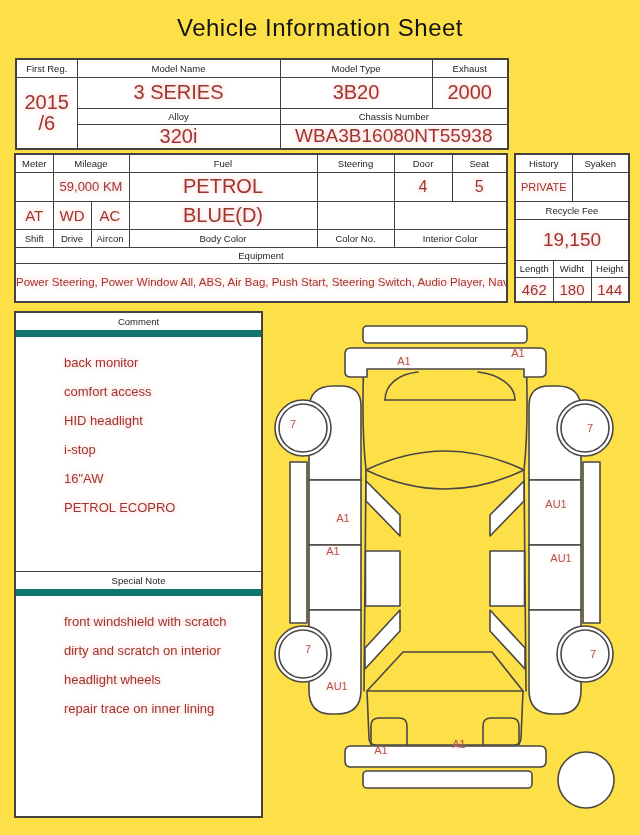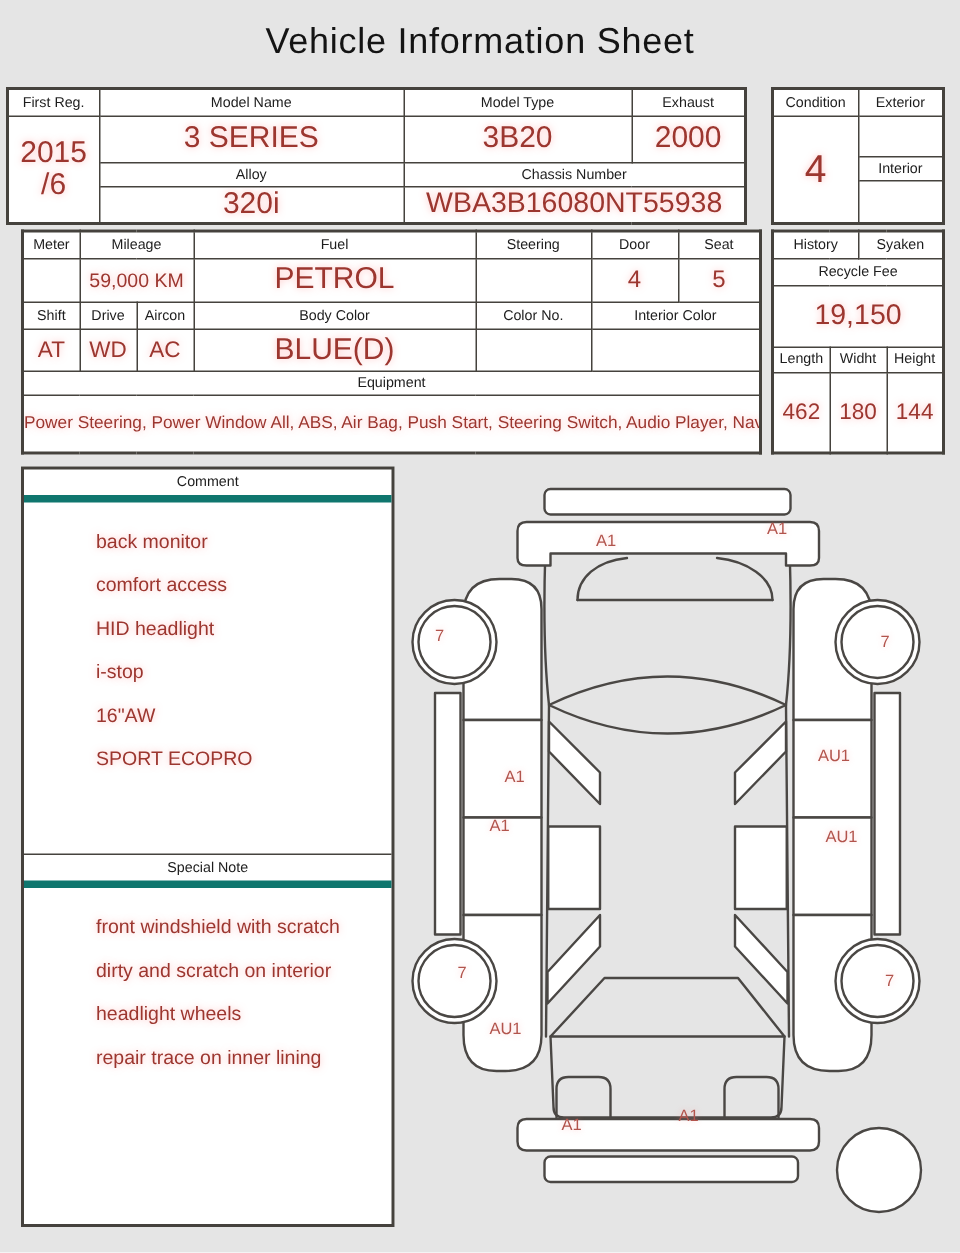--- a/index.html
+++ b/index.html
@@ -1,16 +1,16 @@
 <!DOCTYPE html>
 <html><head>
 <meta charset="utf-8">
 <style>
   html,body{margin:0;padding:0;background:#fff;}
-  .page{position:relative;width:640px;height:835px;background:#e5e5e5;
+  .page{position:relative;width:640px;height:835px;background:#fde047;
         font-family:"Liberation Sans",sans-serif;overflow:hidden;}
   .title{position:absolute;left:0;top:14px;width:100%;text-align:center;
          font-size:24px;letter-spacing:.5px;color:#141414;}
   
   .tbl{position:absolute;border-collapse:collapse;table-layout:fixed;
        border:2px solid #45423d;background:#fff;}
   .tbl th,.tbl td{border:1px solid #45423d;padding:0;text-align:center;
        vertical-align:middle;overflow:hidden;white-space:nowrap;}
   .tbl th{font-weight:normal;font-size:9.5px;color:#1d1d1d;}
   .v{color:#9c362f;text-shadow:0 0 5px rgba(255,130,130,.5);margin-top:12px;}
@@ -20,39 +20,39 @@
   .s16{font-size:16px;}
   .s15{font-size:15px;}
   .s13{font-size:13px;}
   .s11{font-size:11px;}
   .firstreg div{line-height:21px;}
   .equip{font-size:11.5px;line-height:13.5px;text-align:left;padding:2px 4px;
          white-space:normal;vertical-align:top;}
   
   .cbox{position:absolute;border:2px solid #45423d;background:#fff;box-sizing:border-box;}
   .cbox-h{height:17px;line-height:17px;text-align:center;font-size:9.5px;color:#1d1d1d;
-          border-bottom:5px solid #0f766e;}
+          border-bottom:7px solid #0f766e;}
   .cbox-h2{border-top:1px solid #45423d;}
   .cbox-body{padding:5px 8px;box-sizing:border-box;}
   .cline{font-size:13px;line-height:17px;white-space:nowrap;padding-left:40px;}
   
   .diagram-svg{position:absolute;left:265px;top:305px;}
   .dlabel{position:absolute;transform:translate(-50%,-50%);font-size:11px;
           color:#b2544c;text-shadow:0 0 4px rgba(255,150,150,.45);z-index:5;}
   .footer{position:absolute;left:0;top:818px;width:100%;text-align:center;
           font-size:10.5px;color:#c13a31;text-shadow:0 0 4px rgba(255,150,150,.4);}
 </style>
 </head>
 <body>
 
 <div class="page">
 
   <div class="title">Vehicle Information Sheet</div>
 
-  <table class="tbl" style="left:4px;top:58px;width:492px;height:92px;">
+  <table class="tbl" style="left:15px;top:58px;width:492px;height:92px;">
     <colgroup>
         <col style="width:61px">
         <col style="width:203px">
         <col style="width:152px">
         <col style="width:76px">
       </colgroup>
     <tbody>
         <tr style="height:18px">
       <th>First Reg.</th>
       <th>Model Name</th>
@@ -72,42 +72,20 @@
       <th>Alloy</th>
       <th colspan="2">Chassis Number</th>
     </tr>
     <tr>
       <td class="v s20">320i</td>
       <td colspan="2" class="v s19">WBA3B16080NT55938</td>
     </tr>
   </tbody>
     </table>
 
-  <table class="tbl" style="left:514px;top:58px;width:114px;height:92px;">
-    <colgroup>
-        <col style="width:57px">
-        <col style="width:57px">
-      </colgroup>
-    <tbody>
-        <tr style="height:18px">
-      <th>Condition</th>
-      <th>Exterior</th>
-    </tr>
-    <tr style="height:27px">
-      <td rowspan="3" class="v s26">4</td>
-      <td></td>
-    </tr>
-    <tr style="height:16px">
-      <th>Interior</th>
-    </tr>
-    <tr>
-      <td></td>
-    </tr>
-  </tbody>
-    </table>
 
   <table class="tbl" style="left:14px;top:153px;width:492px;height:150px;">
     <colgroup>
         <col style="width:38px">
         <col style="width:38px">
         <col style="width:38px">
         <col style="width:188px">
         <col style="width:77px">
         <col style="width:58px">
         <col style="width:55px">
@@ -122,56 +100,60 @@
       <th>Seat</th>
     </tr>
     <tr style="height:29px">
       <td></td>
       <td colspan="2" class="v s13">59,000 KM</td>
       <td class="v s20">PETROL</td>
       <td></td>
       <td class="v s16">4</td>
       <td class="v s16">5</td>
     </tr>
+    <tr style="height:28px">
+      <td class="v s15">AT</td>
+      <td class="v s15">WD</td>
+      <td class="v s15">AC</td>
+      <td class="v s20">BLUE(D)</td>
+      <td></td>
+      <td colspan="2"></td>
+    </tr>
     <tr style="height:18px">
       <th>Shift</th>
       <th>Drive</th>
       <th>Aircon</th>
       <th>Body Color</th>
       <th>Color No.</th>
       <th colspan="2">Interior Color</th>
     </tr>
-    <tr style="height:28px">
-      <td class="v s15">AT</td>
-      <td class="v s15">WD</td>
-      <td class="v s15">AC</td>
-      <td class="v s20">BLUE(D)</td>
-      <td></td>
-      <td colspan="2"></td>
-    </tr>
     <tr style="height:16px">
       <th colspan="7">Equipment</th>
     </tr>
     <tr>
       <td colspan="7" class="v equip">Power Steering, Power Window  All, ABS, Air Bag, Push Start, Steering Switch, Audio Player, Navigation System, Back Camera, Alloy Wheels, Fog Light, HID Light</td>
     </tr>
   </tbody>
     </table>
 
   <table class="tbl" style="left:514px;top:153px;width:114px;height:150px;">
     <colgroup>
         <col style="width:38px">
         <col style="width:19px">
         <col style="width:19px">
         <col style="width:38px">
       </colgroup>
     <tbody>
         <tr style="height:18px">
       <th colspan="2">History</th>
       <th colspan="2">Syaken</th>
+    </tr>
+    <tr style="height:29px">
+      <td colspan="2" class="v s11">PRIVATE</td>
+      <td colspan="2"></td>
     </tr>
     <tr style="height:18px">
       <th colspan="4">Recycle Fee</th>
     </tr>
     <tr style="height:41px">
       <td colspan="4" class="v s19">19,150</td>
     </tr>
     <tr style="height:17px">
       <th>Length</th>
       <th colspan="2">Widht</th>
@@ -186,21 +168,21 @@
     </table>
 
   <div class="cbox" style="left:14px;top:311px;width:249px;height:507px;">
     <div class="cbox-h">Comment</div>
     <div class="cbox-body" style="height:234px;">
       <div class="cline v">back monitor</div>
       <div class="cline v">comfort access</div>
       <div class="cline v">HID headlight</div>
       <div class="cline v">i-stop</div>
       <div class="cline v">16"AW</div>
-      <div class="cline v">SPORT ECOPRO</div>
+      <div class="cline v">PETROL ECOPRO</div>
     </div>
     <div class="cbox-h cbox-h2">Special Note</div>
     <div class="cbox-body">
       <div class="cline v">front windshield with scratch</div>
       <div class="cline v">dirty and scratch on interior</div>
       <div class="cline v">headlight wheels</div>
       <div class="cline v">repair trace on inner lining</div>
     </div>
   </div>
 

